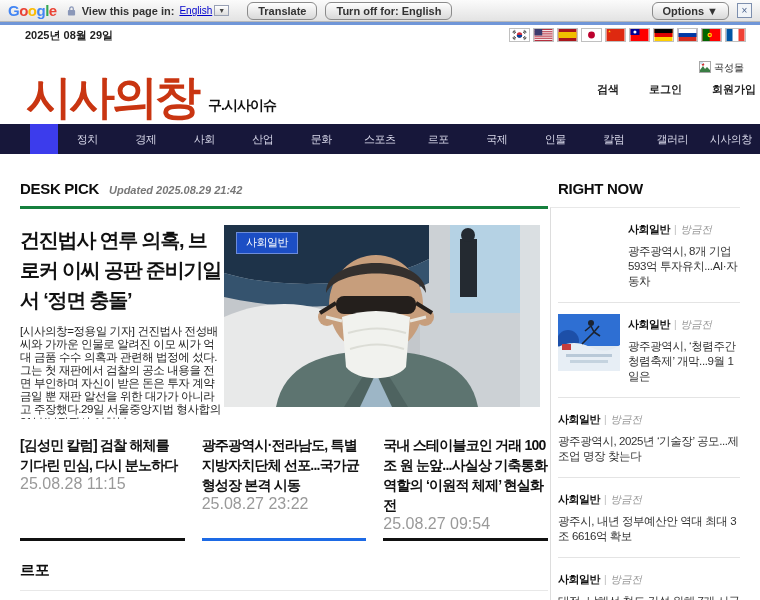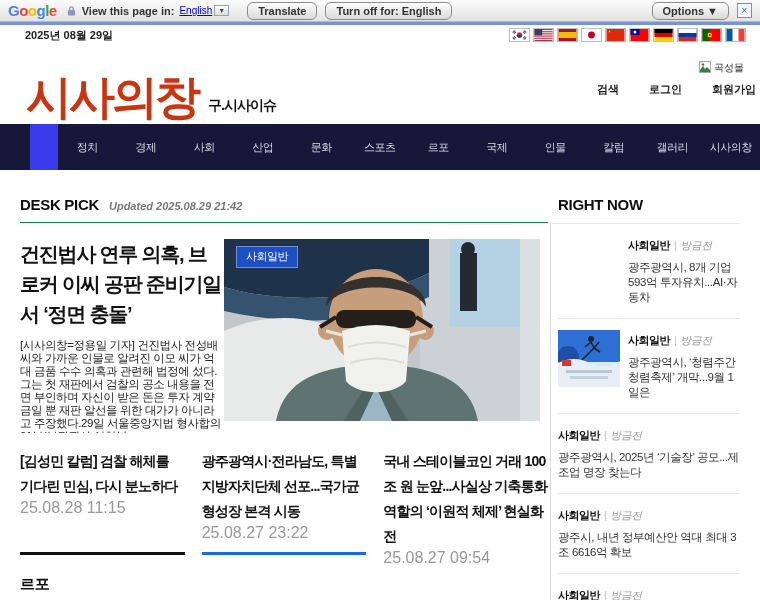--- a/index.html
+++ b/index.html
@@ -31,50 +31,50 @@
   .flag svg { display:block; width:100%; height:100%; }
   .ulinks { position:absolute; right:4px; top:22px;margin-top:32px; }
   .ulink { margin-left:30px; font-size:11px; font-weight:700; color:#222; text-decoration:none; cursor:pointer; }
   .logo-wrap { position:absolute; left:26px; bottom:4px; display:flex; align-items:flex-end; }
   .logo { font-size:46px; font-weight:900; letter-spacing:-3px; color:#c93511; line-height:0.95; cursor:pointer; }
   .logo-sub { font-size:14px; font-weight:700; color:#111; margin-left:10px; padding-bottom:5px; letter-spacing:-1px; }
   .ad { position:absolute; right:16px; top:36px; display:flex; align-items:center; gap:3px;
     font-size:10px; color:#333; cursor:pointer; }
 
   
-  .nav { height:46px; background:#17173a; display:flex; align-items:stretch; padding-left:30px; }
+  .nav { height:30px; background:#17173a; display:flex; align-items:stretch; padding-left:30px; }
   .nav-square { width:28px; background:#3c3cec; cursor:pointer; }
   .nav-items { flex:1; display:flex; }
   .nav-item { flex:1; display:flex; align-items:center; justify-content:center; color:#d8d8ea;
     font-size:11px; letter-spacing:-0.5px; text-decoration:none; cursor:pointer; }
 
   
   .content { display:flex; padding:0 20px; }
   .main { width:528px; margin-right:2px; }
   .aside { flex:1; min-width:0; }
 
   .section-head { display:flex; align-items:baseline; margin-top:26px; padding-bottom:9px;
-    border-bottom:1px solid #15803d; }
+    border-bottom:3px solid #15803d; }
   .sec-title { font-size:15px; font-weight:800; letter-spacing:-0.3px; color:#0d0d0d; }
   .sec-updated { margin-left:10px; font-size:11px; font-style:italic; font-weight:700; color:#777; }
 
   .article-row { display:flex; margin-top:16px; gap:0; }
   .art-left { width:204px; }
   .headline { font-size:20px; line-height:30px; font-weight:700; letter-spacing:-1.2px; color:#111; cursor:pointer; }
   .art-updated { margin-top:11px; font-size:10.5px; color:#999; }
   .art-body { margin-top:10px; font-size:11.5px; line-height:13px; letter-spacing:-0.4px; color:#222;
     height:94px; overflow:hidden; }
   .art-photo { position:relative; width:316px; height:182px; overflow:hidden; }
   .art-photo svg { display:block; }
   .badge { position:absolute; top:7px; left:12px; background:#1c4ec4; border:1px solid #6d8cd9;
     color:#fff; font-size:11px; letter-spacing:-0.5px; padding:2px 9px 3px; cursor:pointer; }
 
   .bottom-row { display:flex; gap:17px; margin-top:16px; height:106px; }
   .b-col { flex:1; display:flex; flex-direction:column; cursor:pointer; }
-  .b-title { font-size:14px; font-weight:700; line-height:25px; letter-spacing:-0.8px; color:#111; }
+  .b-title { font-size:14px; font-weight:700; line-height:20px; letter-spacing:-0.8px; color:#111; }
   .b-date { font-size:16px; color:#999; }
   .b-bar { margin-top:auto; height:3px; }
 
   .sec2 { margin-top:20px; padding-bottom:10px; border-bottom:1px solid #e8e8e8; }
 
   
   .aside-head { margin-top:26px; padding-bottom:9px; padding-left:8px; }
   .side-list { border-left:1px solid #ddd; border-top:1px solid #e8e8e8; padding-left:7px; }
   .s-item { padding:11px 0 13px; border-bottom:1px solid #e4e4e4; cursor:pointer; }
   .s-flex { display:flex; }

